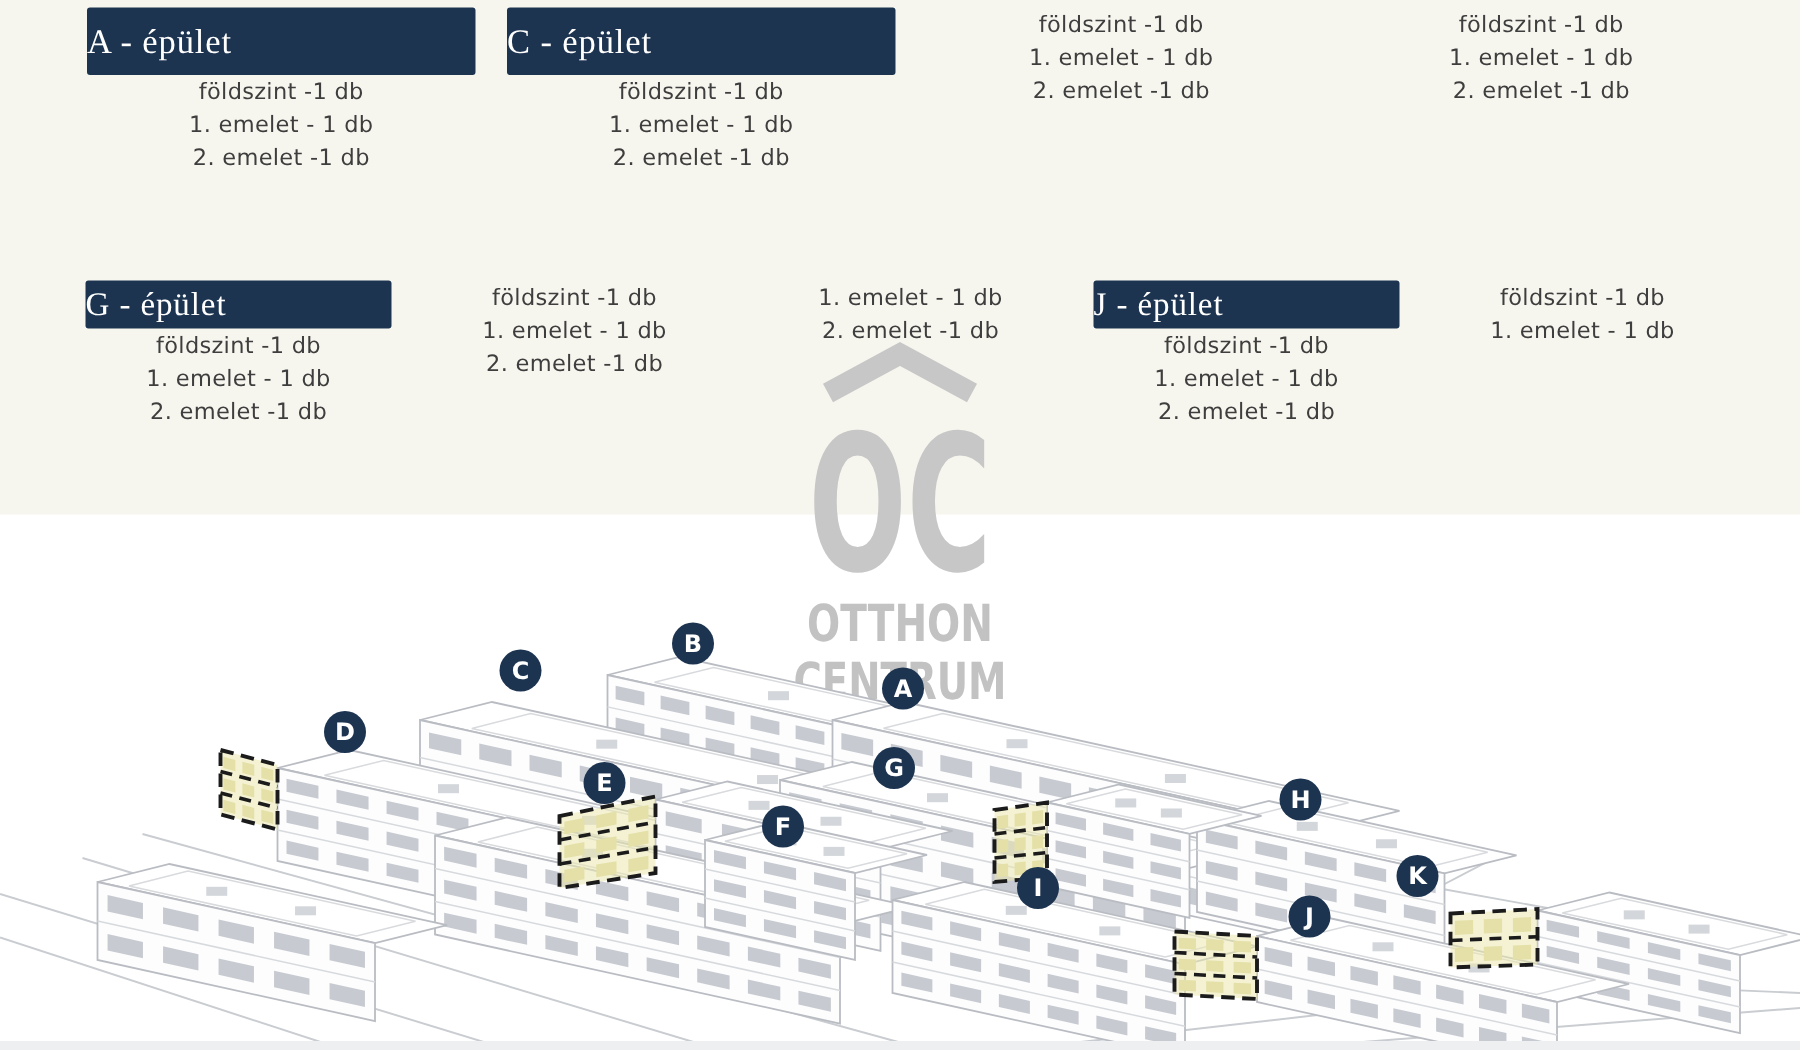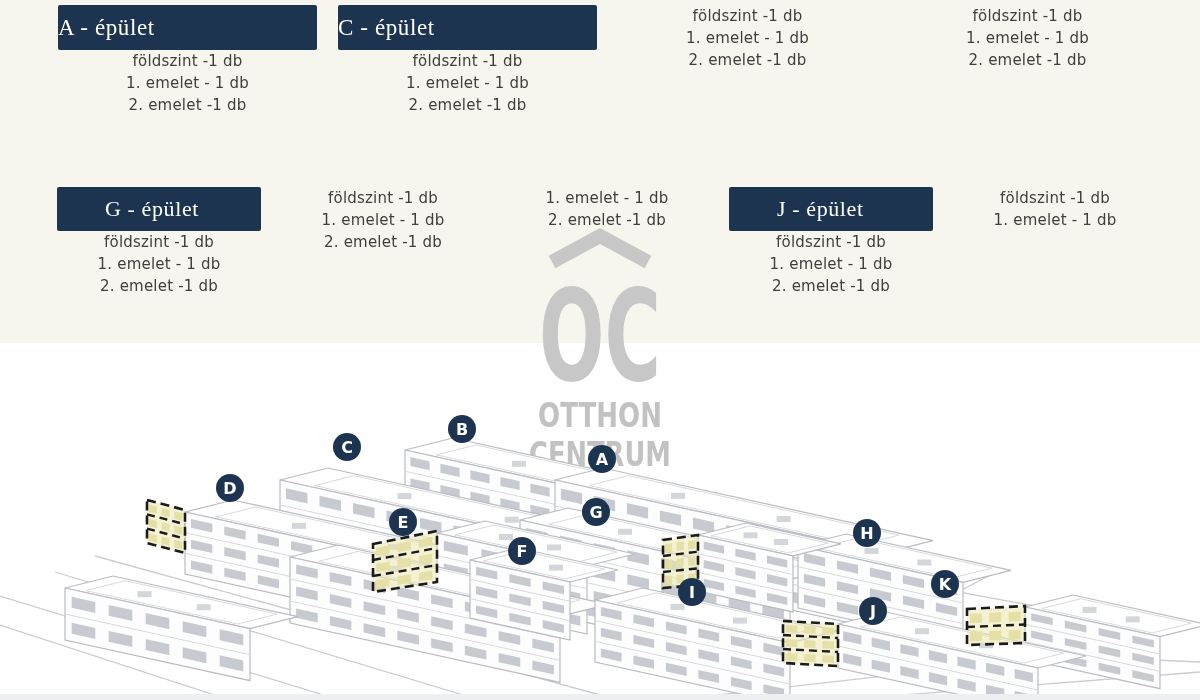--- a/index.html
+++ b/index.html
@@ -8,21 +8,21 @@
   .top-section{position:absolute;top:0;left:0;width:1200px;height:343px;background:#f7f6ee;}
   #siteplan{position:absolute;top:0;left:0;z-index:1;}
   .cards-row{position:absolute;display:flex;z-index:2;}
   .row1{left:58px;top:5px;gap:21px;}
   .row2{left:57px;top:187px;gap:20px;}
   .row1 .card{width:259px;}
   .row2 .card{width:204px;}
   .bbtn{height:45px;background:#1d3451;color:#ffffff;display:flex;align-items:center;
         justify-content:flex-start;font-family:"Liberation Serif","DejaVu Serif",serif;
         font-size:23px;letter-spacing:.6px;border-radius:2px;cursor:pointer;}
-  .row2 .bbtn{height:44px;font-size:22px;padding-left:48px;}
+  .row2 .bbtn{height:32px;font-size:22px;}
   .floors{text-align:center;font-size:15px;line-height:22px;
           color:#3e3e3e;letter-spacing:.2px;}
 </style>
 </head>
 <body>
 
 <div class="stage">
   <div class="top-section"></div>
   <svg id="siteplan" width="1200" height="700" viewBox="0 0 1200 700">
       <g>

